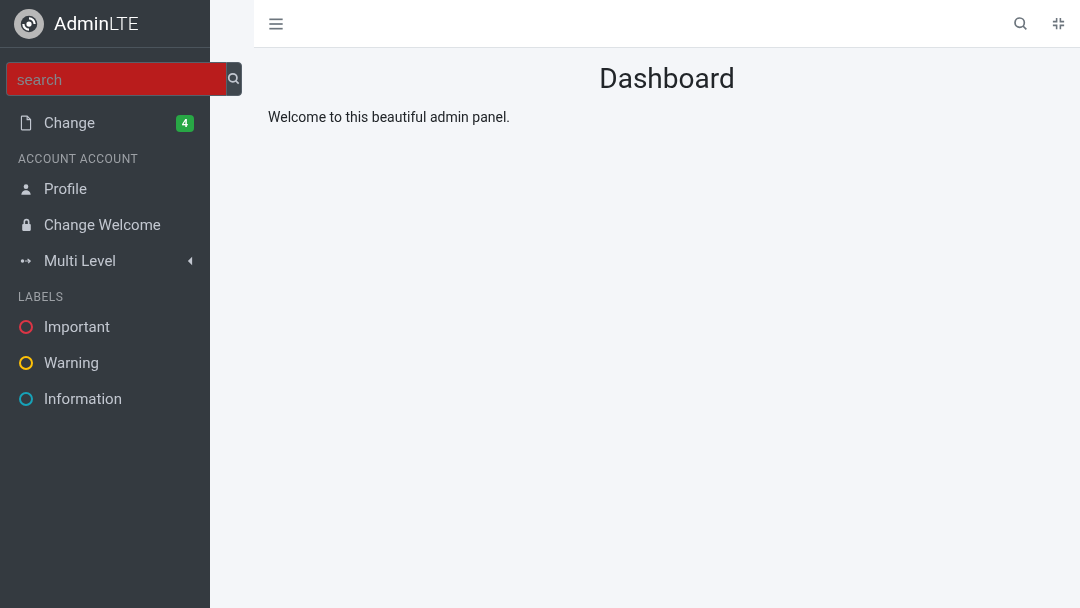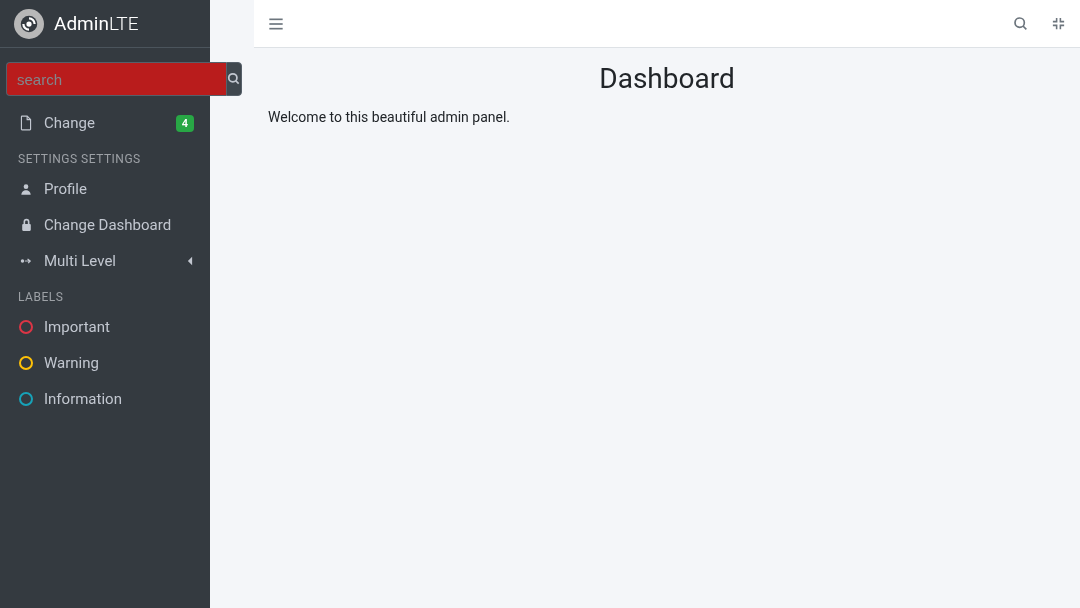--- a/index.html
+++ b/index.html
@@ -224,40 +224,40 @@
         <span class="nav-icon">
           <svg width="14" height="16" viewBox="0 0 24 28" fill="none" stroke="currentColor" stroke-width="2">
               <path d="M14 2H5a1 1 0 0 0-1 1v22a1 1 0 0 0 1 1h14a1 1 0 0 0 1-1V8z"></path>
               <path d="M14 2v6h6"></path>
             </svg>
         </span>
         <span class="nav-label">Change</span>
         <span class="badge-success">4</span>
       </div>
 
-      <div class="nav-header">SETTINGS SETTINGS</div>
+      <div class="nav-header">ACCOUNT ACCOUNT</div>
 
       <div class="nav-item">
         <span class="nav-icon">
           <svg width="14" height="14" viewBox="0 0 24 24" fill="currentColor">
               <circle cx="12" cy="8" r="4"></circle>
               <path d="M4 22c0-4.4 3.6-8 8-8s8 3.6 8 8"></path>
             </svg>
         </span>
         <span class="nav-label">Profile</span>
       </div>
 
       <div class="nav-item">
         <span class="nav-icon">
           <svg width="13" height="14" viewBox="0 0 24 26" fill="currentColor">
               <rect x="4" y="11" width="16" height="13" rx="2"></rect>
               <path d="M8 11V7a4 4 0 0 1 8 0v4" fill="none" stroke="currentColor" stroke-width="3"></path>
             </svg>
         </span>
-        <span class="nav-label">Change Dashboard</span>
+        <span class="nav-label">Change Welcome</span>
       </div>
 
       <div class="nav-item">
         <span class="nav-icon">
           <svg width="14" height="14" viewBox="0 0 24 24" fill="currentColor">
               <path d="M3 12a3 3 0 1 1 6 0 3 3 0 0 1-6 0zm7-1h6l-2-2 1.4-1.4L20.8 12l-4.4 4.4L15 15l2-2h-6a1 1 0 0 1 0-2z"></path>
             </svg>
         </span>
         <span class="nav-label">Multi Level</span>
         <span class="chevron-right">

